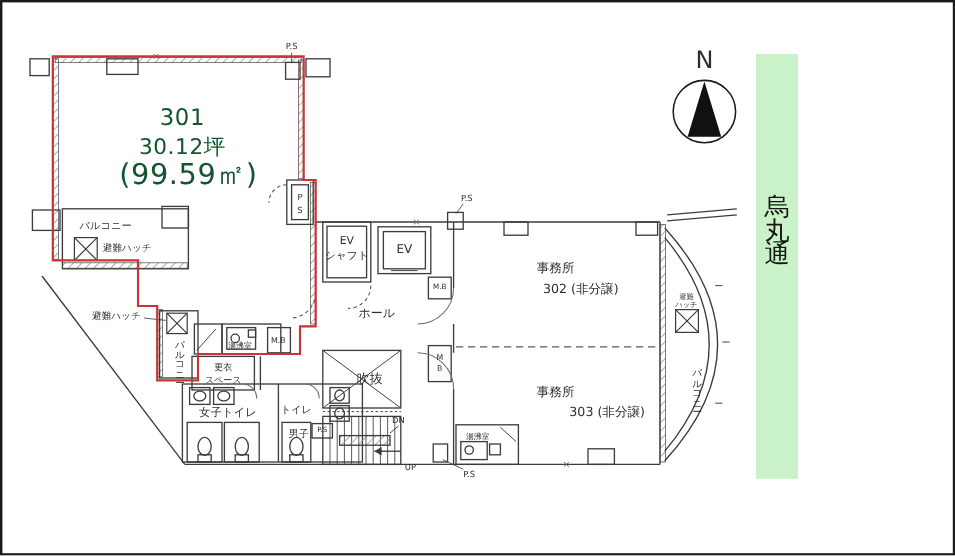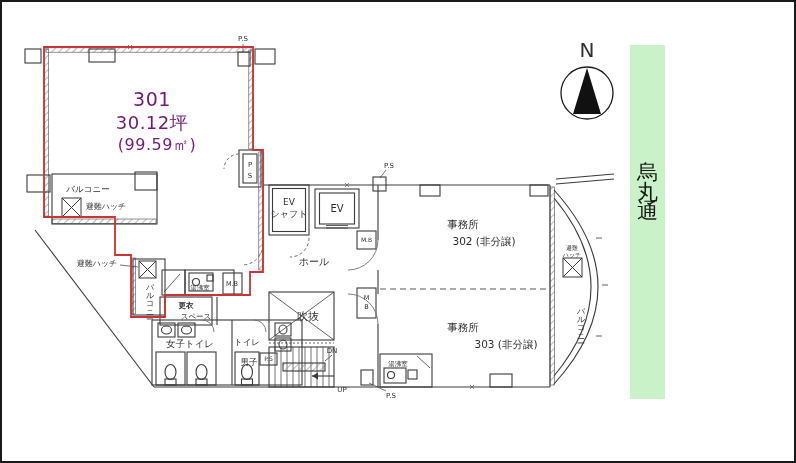--- a/index.html
+++ b/index.html
@@ -8,21 +8,21 @@
     border:2px solid #1a1a1a;background:#ffffff;overflow:hidden;
     font-family:"DejaVu Sans","Liberation Sans",sans-serif;
   }
   .plan-svg{position:absolute;left:0;top:0;}
   .lbl{
     position:absolute;transform:translate(-50%,-50%);
     white-space:nowrap;color:#2e2e2e;line-height:1;
     font-family:"DejaVu Sans","Liberation Sans",sans-serif;
   }
   .v{writing-mode:vertical-rl;text-orientation:upright;}
-  .blue{color:#701a75;letter-spacing:.5px;}
+  .blue{color:#14532d;letter-spacing:.5px;}
   .street-strip{
     position:absolute;left:628px;top:43px;width:35px;height:354px;
     background:#c9f2c9;
   }
   .street-text{
     position:absolute;left:50%;top:100px;transform:translateX(-50%);
     writing-mode:vertical-rl;text-orientation:upright;
     font-size:21px;letter-spacing:19px;color:#161616;
   }
 </style>
@@ -178,32 +178,32 @@
     <path d="M42,45 H251 V148 H261 V270 H248 V293 H163 V315 H129 V253 H113 V215 H42 Z" fill="none" stroke="#c93434" stroke-width="1.8"></path>
 
     <g>
       <circle cx="585" cy="91" r="26" fill="none" stroke="#1c1c1c" stroke-width="1.3"></circle>
       <path d="M585,66 L571,112 H599 Z" fill="#111" stroke="none"></path>
     </g>
   </svg>
 
   <div class="lbl blue" style="left:150px;top:97px;font-size:19px;">301</div>
   <div class="lbl blue" style="left:150px;top:121px;font-size:18px;">30.12坪</div>
-  <div class="lbl blue" style="left:155px;top:143px;font-size:16px;">(99.59㎡)</div>
+  <div class="lbl blue" style="left:155px;top:143px;font-size:24px;">(99.59㎡)</div>
 
   <div class="lbl" style="left:86px;top:187px;font-size:8.5px;">バルコニー</div>
   <div class="lbl" style="left:104px;top:205px;font-size:8px;">避難ハッチ</div>
   <div class="lbl" style="left:95px;top:262px;font-size:8px;">避難ハッチ</div>
   <div class="lbl v" style="left:147px;top:294px;font-size:8px;">バルコニー</div>
 
   <div class="lbl" style="left:198px;top:286px;font-size:6.5px;">湯沸室</div>
   <div class="lbl" style="left:230px;top:282px;font-size:6.5px;">M.B</div>
 
-  <div class="lbl" style="left:184px;top:304px;font-size:7.5px;font-weight:bold;">更衣</div>
-  <div class="lbl" style="left:184px;top:315px;font-size:7.5px;margin-left:10px;">スペース</div>
+  <div class="lbl" style="left:184px;top:304px;font-size:7.5px;">更衣</div>
+  <div class="lbl" style="left:184px;top:315px;font-size:7.5px;">スペース</div>
 
   <div class="lbl" style="left:188px;top:342px;font-size:9.5px;">女子トイレ</div>
   <div class="lbl" style="left:247px;top:328px;font-size:8.5px;margin-top:32px;">男子</div>
   <div class="lbl" style="left:245px;top:340px;font-size:8.5px;">トイレ</div>
   <div class="lbl" style="left:266.5px;top:357px;font-size:6px;">P.S</div>
 
   <div class="lbl" style="left:306px;top:314px;font-size:11px;">吹抜</div>
   <div class="lbl" style="left:330px;top:349px;font-size:7px;">DN</div>
   <div class="lbl" style="left:340px;top:388px;font-size:7px;">UP</div>
 

